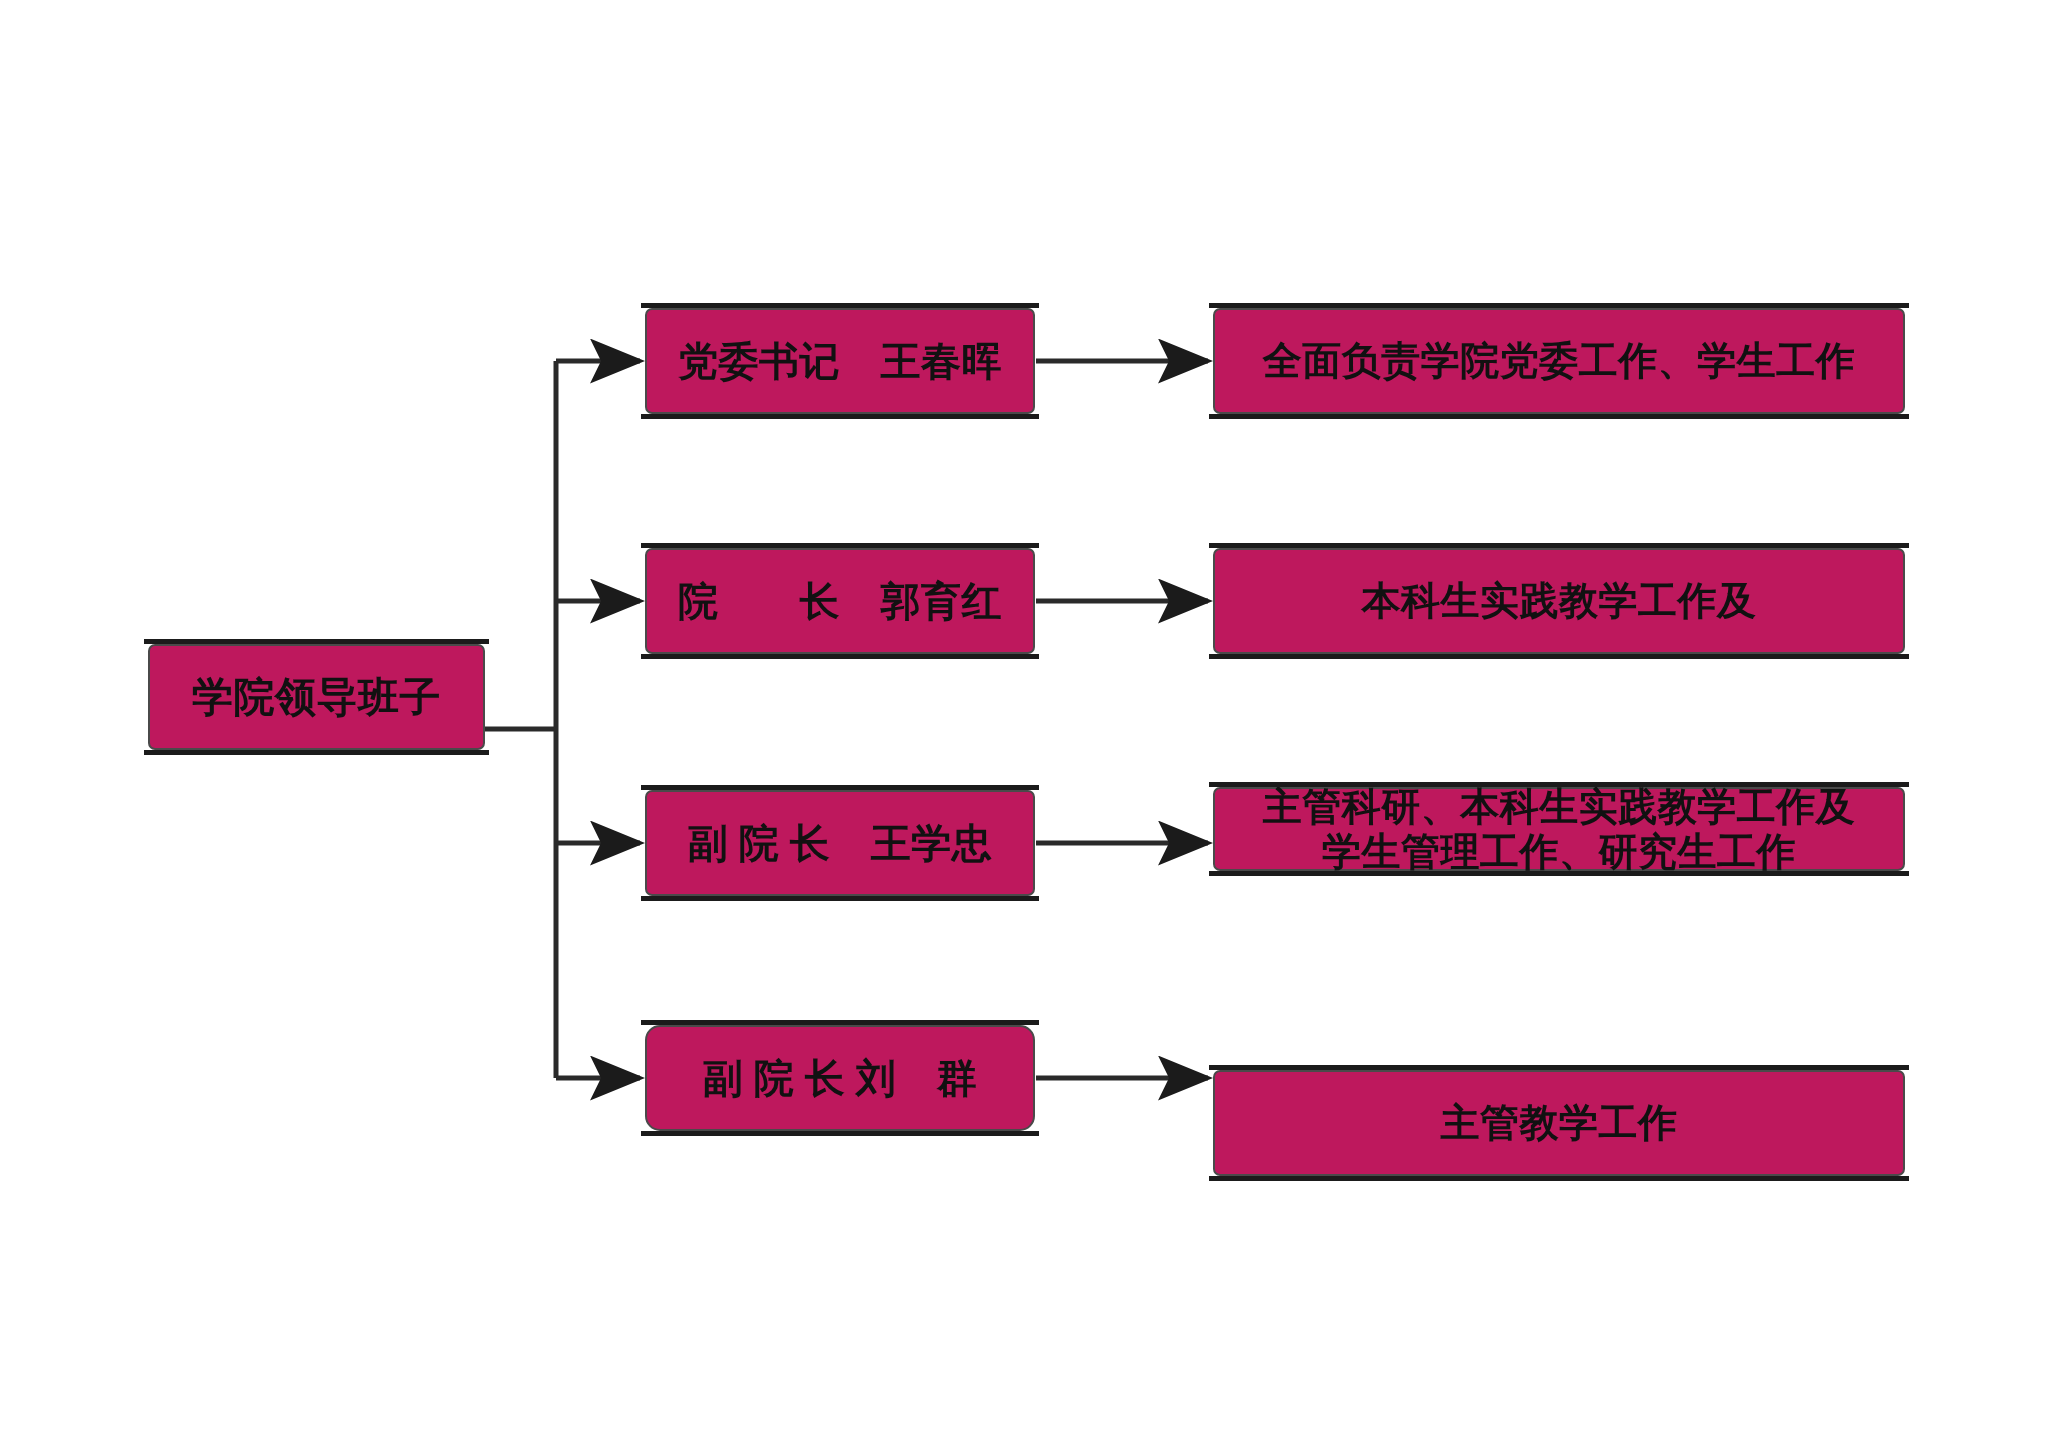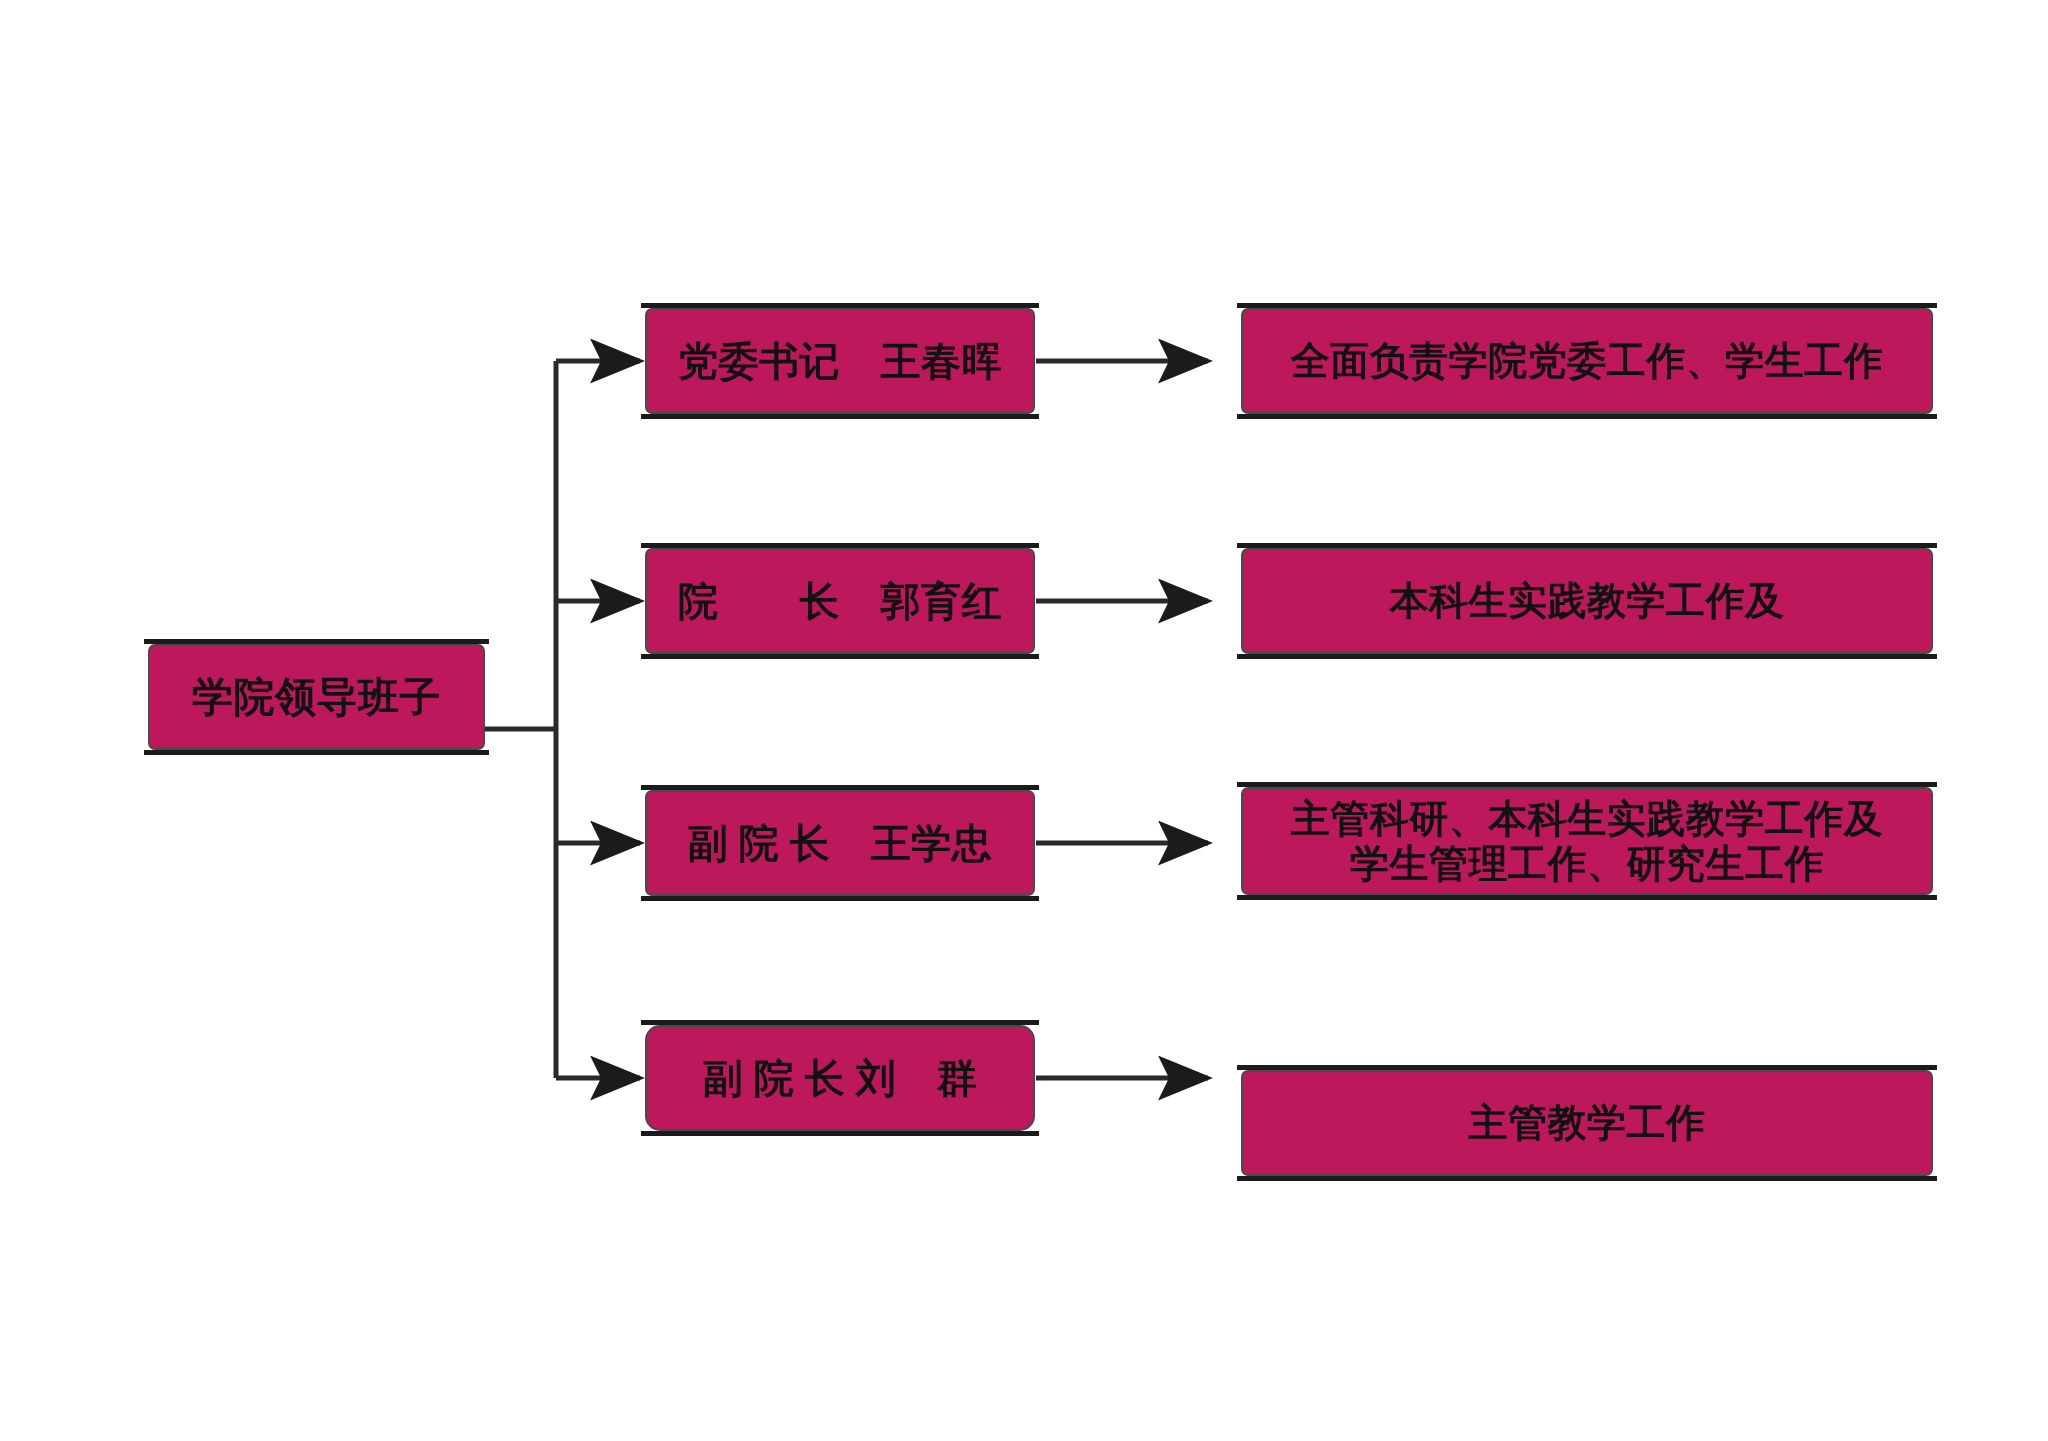--- a/index.html
+++ b/index.html
@@ -63,23 +63,22 @@
     width: 390px;
     height: 106px;
     font-size: 40px;
   }
   .node-duty {
     left: 1213px;
     width: 692px;
     height: 106px;
     font-size: 39px;
     line-height: 1.16;
-    margin-left: 28px;
   }
-  .node-duty.two-line { height: 108px; }
+  .node-duty.two-line { height: 84px; }
 
   .row-1 { top: 308px; }
   .row-2 { top: 548px; }
   .row-3 { top: 790px; }
   .row-4 { top: 1025px; border-radius: 15px; }
 
   .duty-1 { top: 308px; }
   .duty-2 { top: 548px; }
   .duty-3 { top: 787px; }
   .duty-4 { top: 1070px; }

